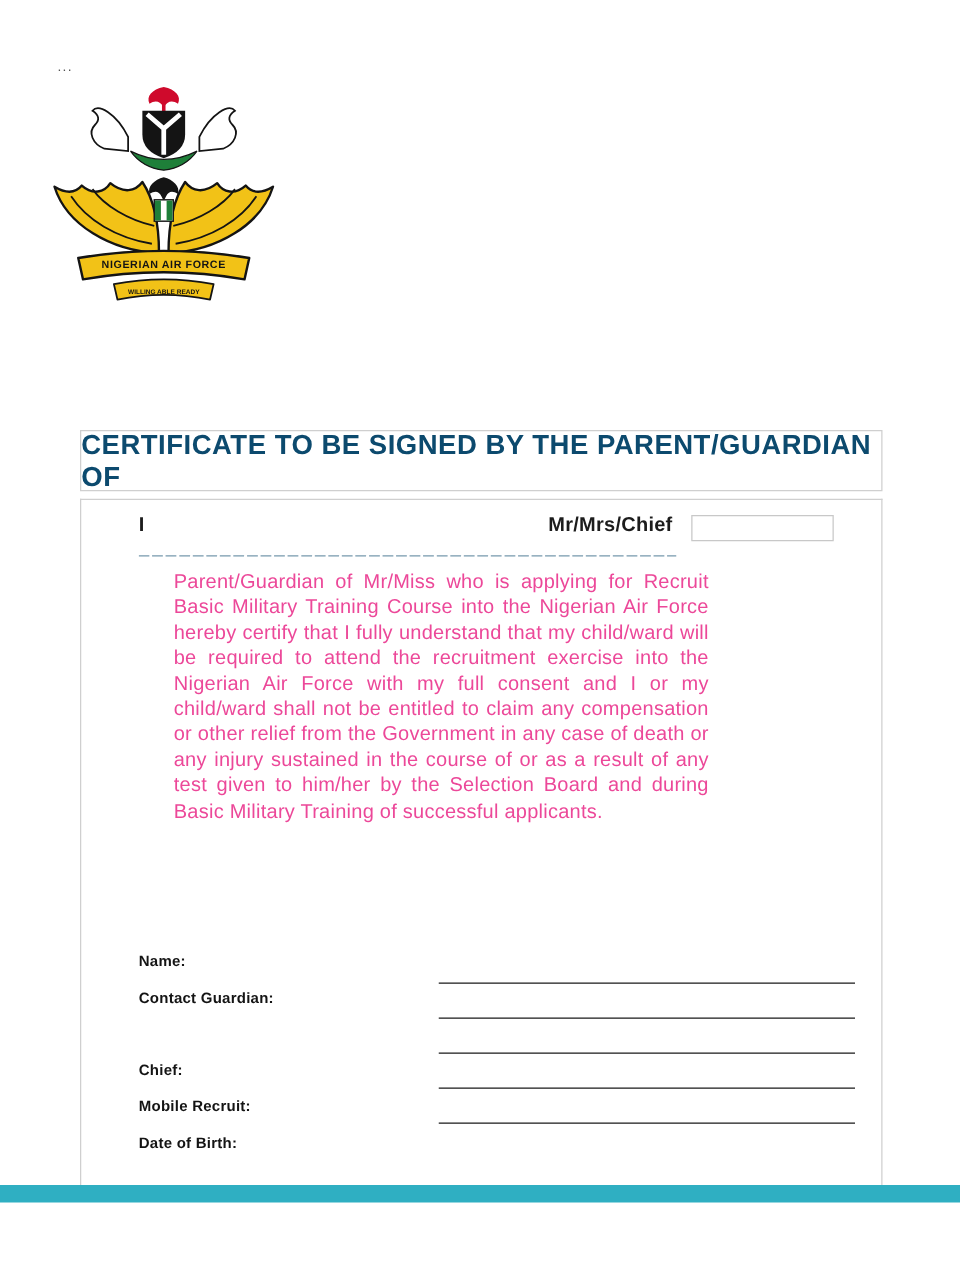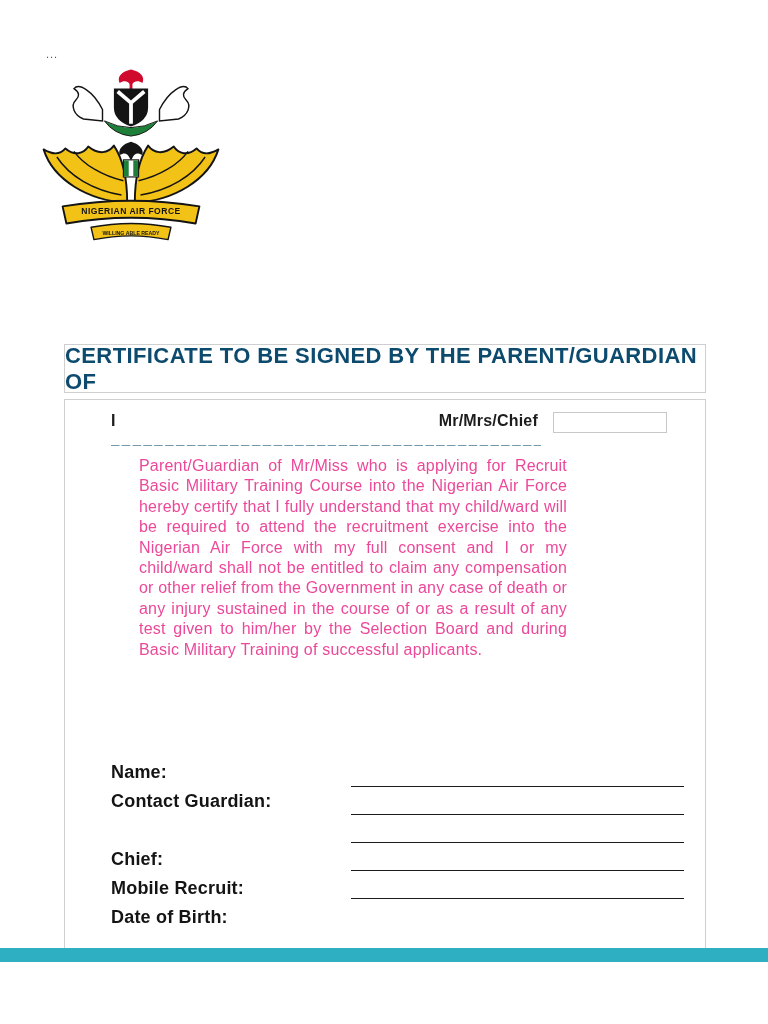--- a/index.html
+++ b/index.html
@@ -57,21 +57,21 @@
     white-space:nowrap; overflow:hidden; width:430px;
   }
   .consent-paragraph {
     position:absolute; left:46px; top:56px; width:428px;
     font-size:16px; line-height:20.4px; color:#ec4899;
     text-align:justify; letter-spacing:0.2px;margin-left:28px;
   }
 
   .field-label {
     position:absolute; left:46px;
-    font-size:18px; font-weight:700; color:#141414; letter-spacing:0.2px;text-align:right;
+    font-size:12px; font-weight:700; color:#141414; letter-spacing:0.2px;text-align:right;
   }
   .field-line {
     position:absolute; left:286px; width:333px; height:0;
     border-top:1.6px solid #1a1a1a;
   }
 
   .lbl-name    { top:362px; }
   .ln-name     { top:386px; }
   .lbl-contact { top:391px; }
   .ln-contact1 { top:414px; }

